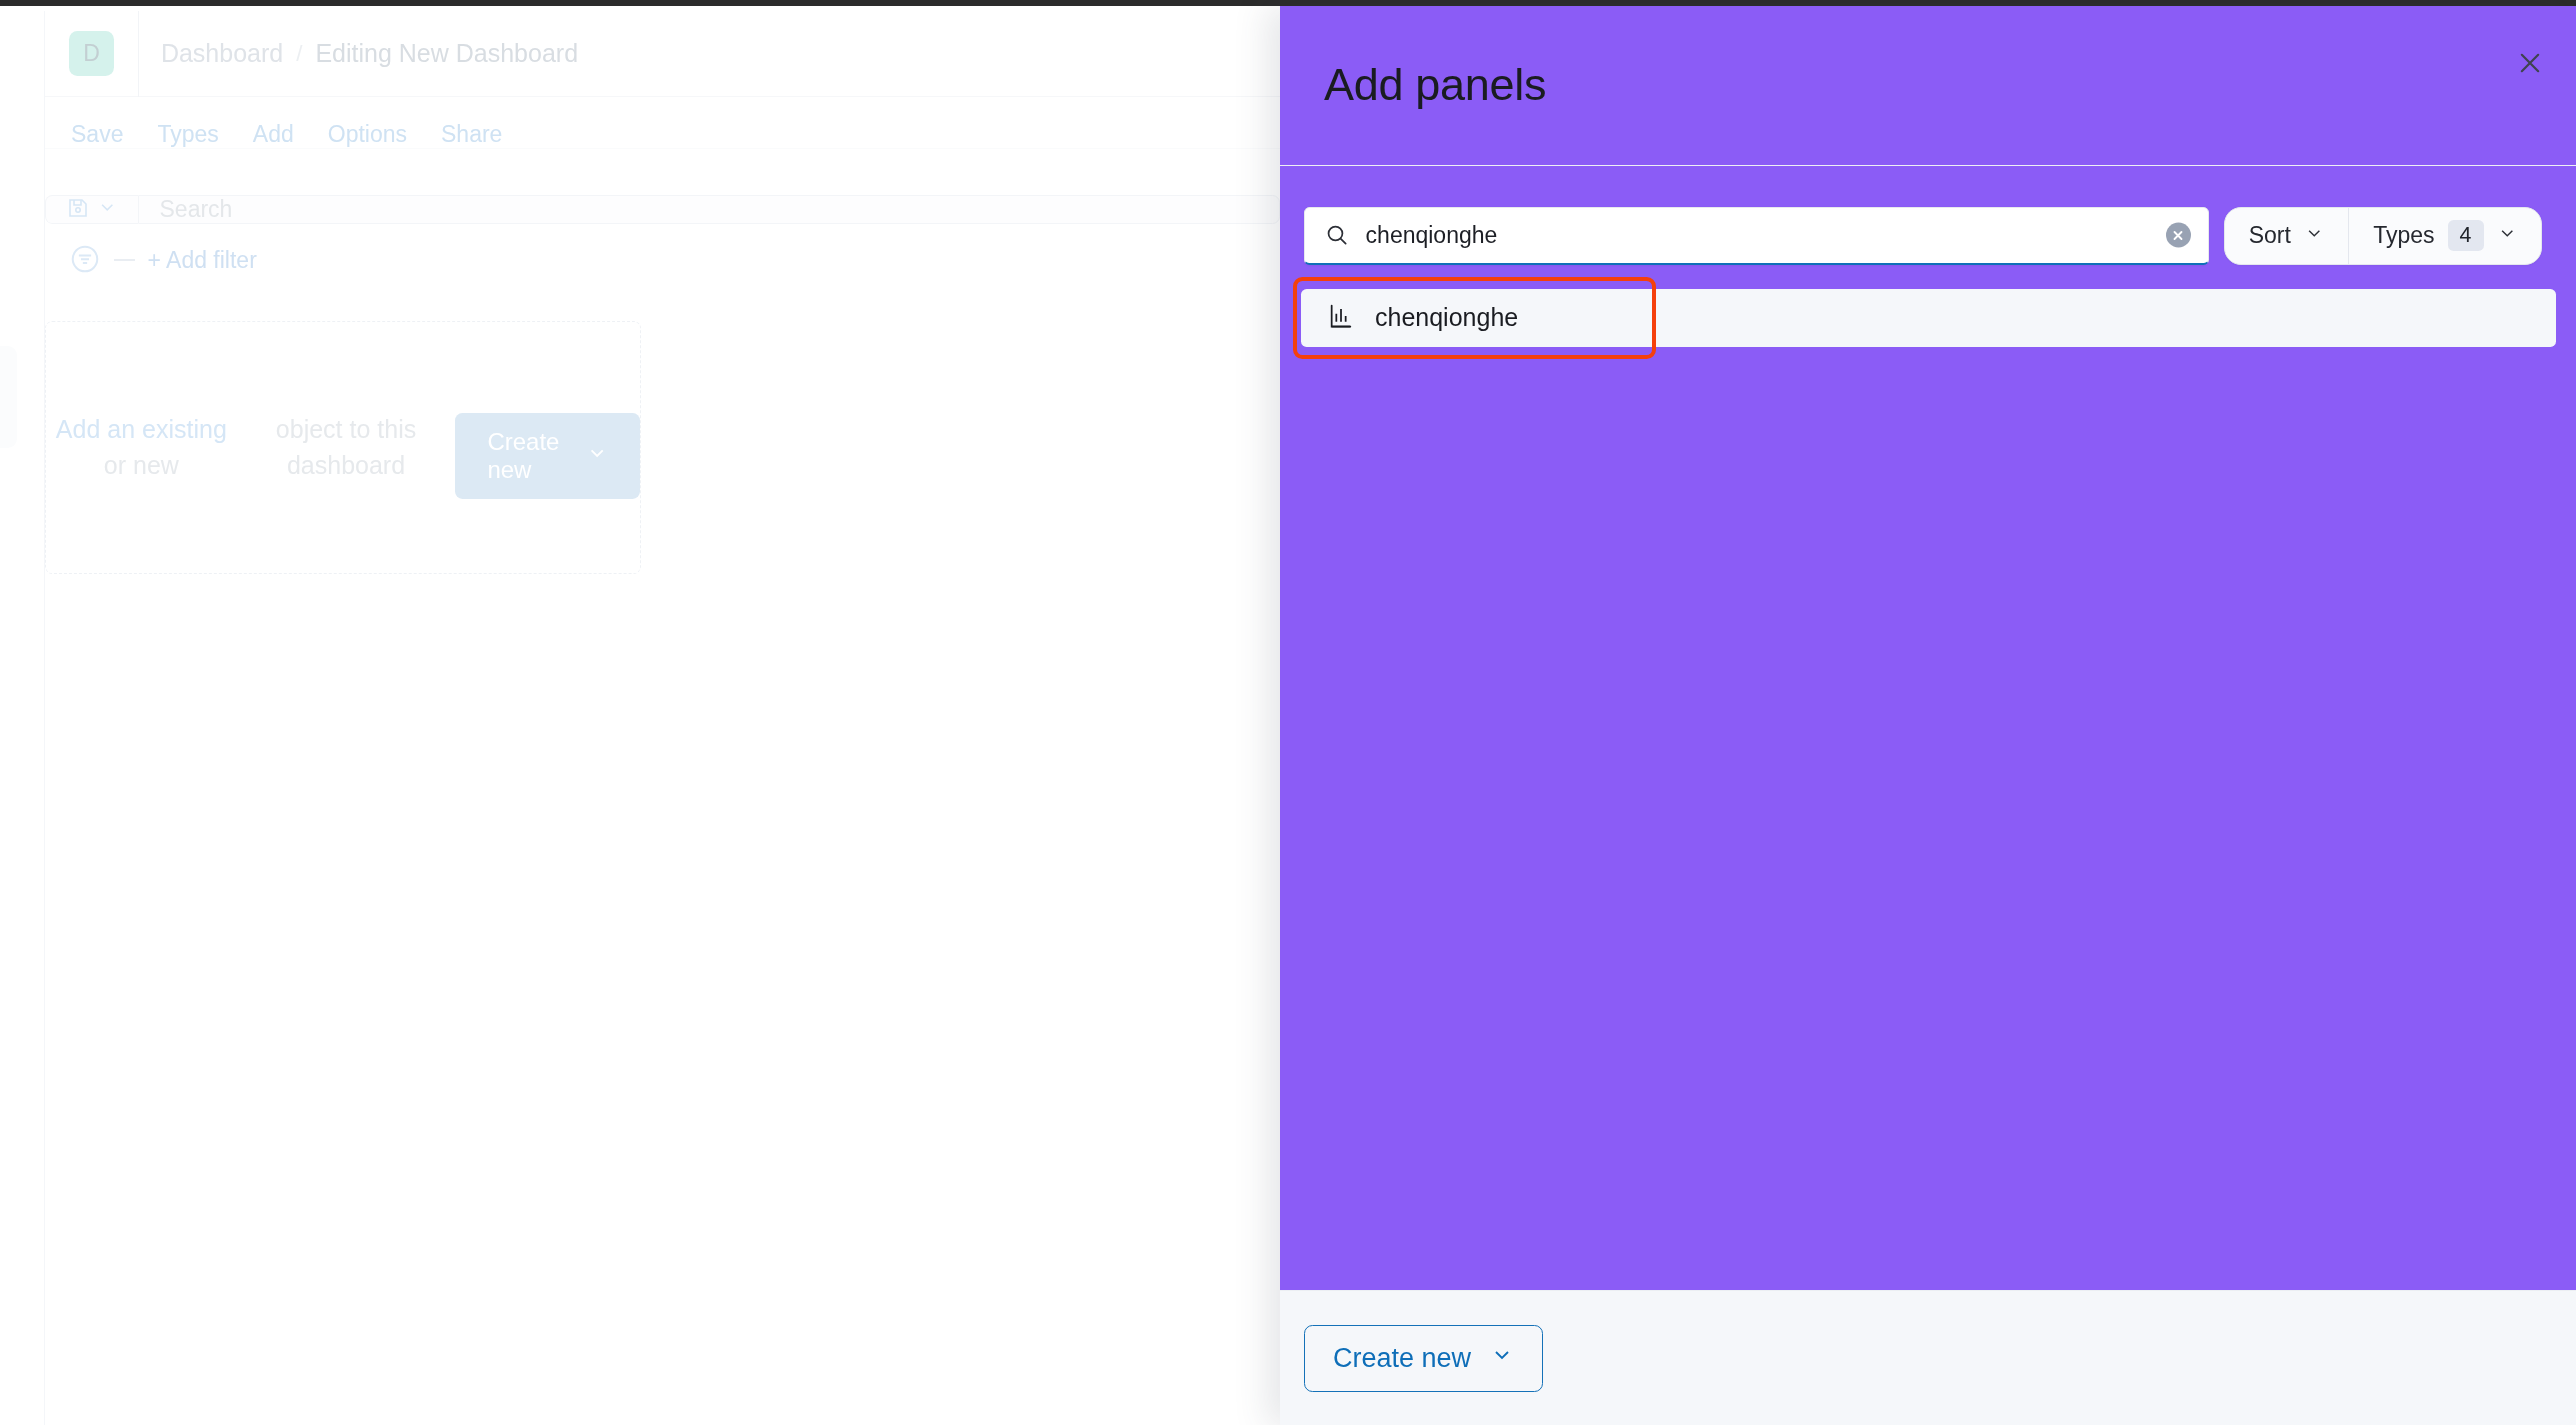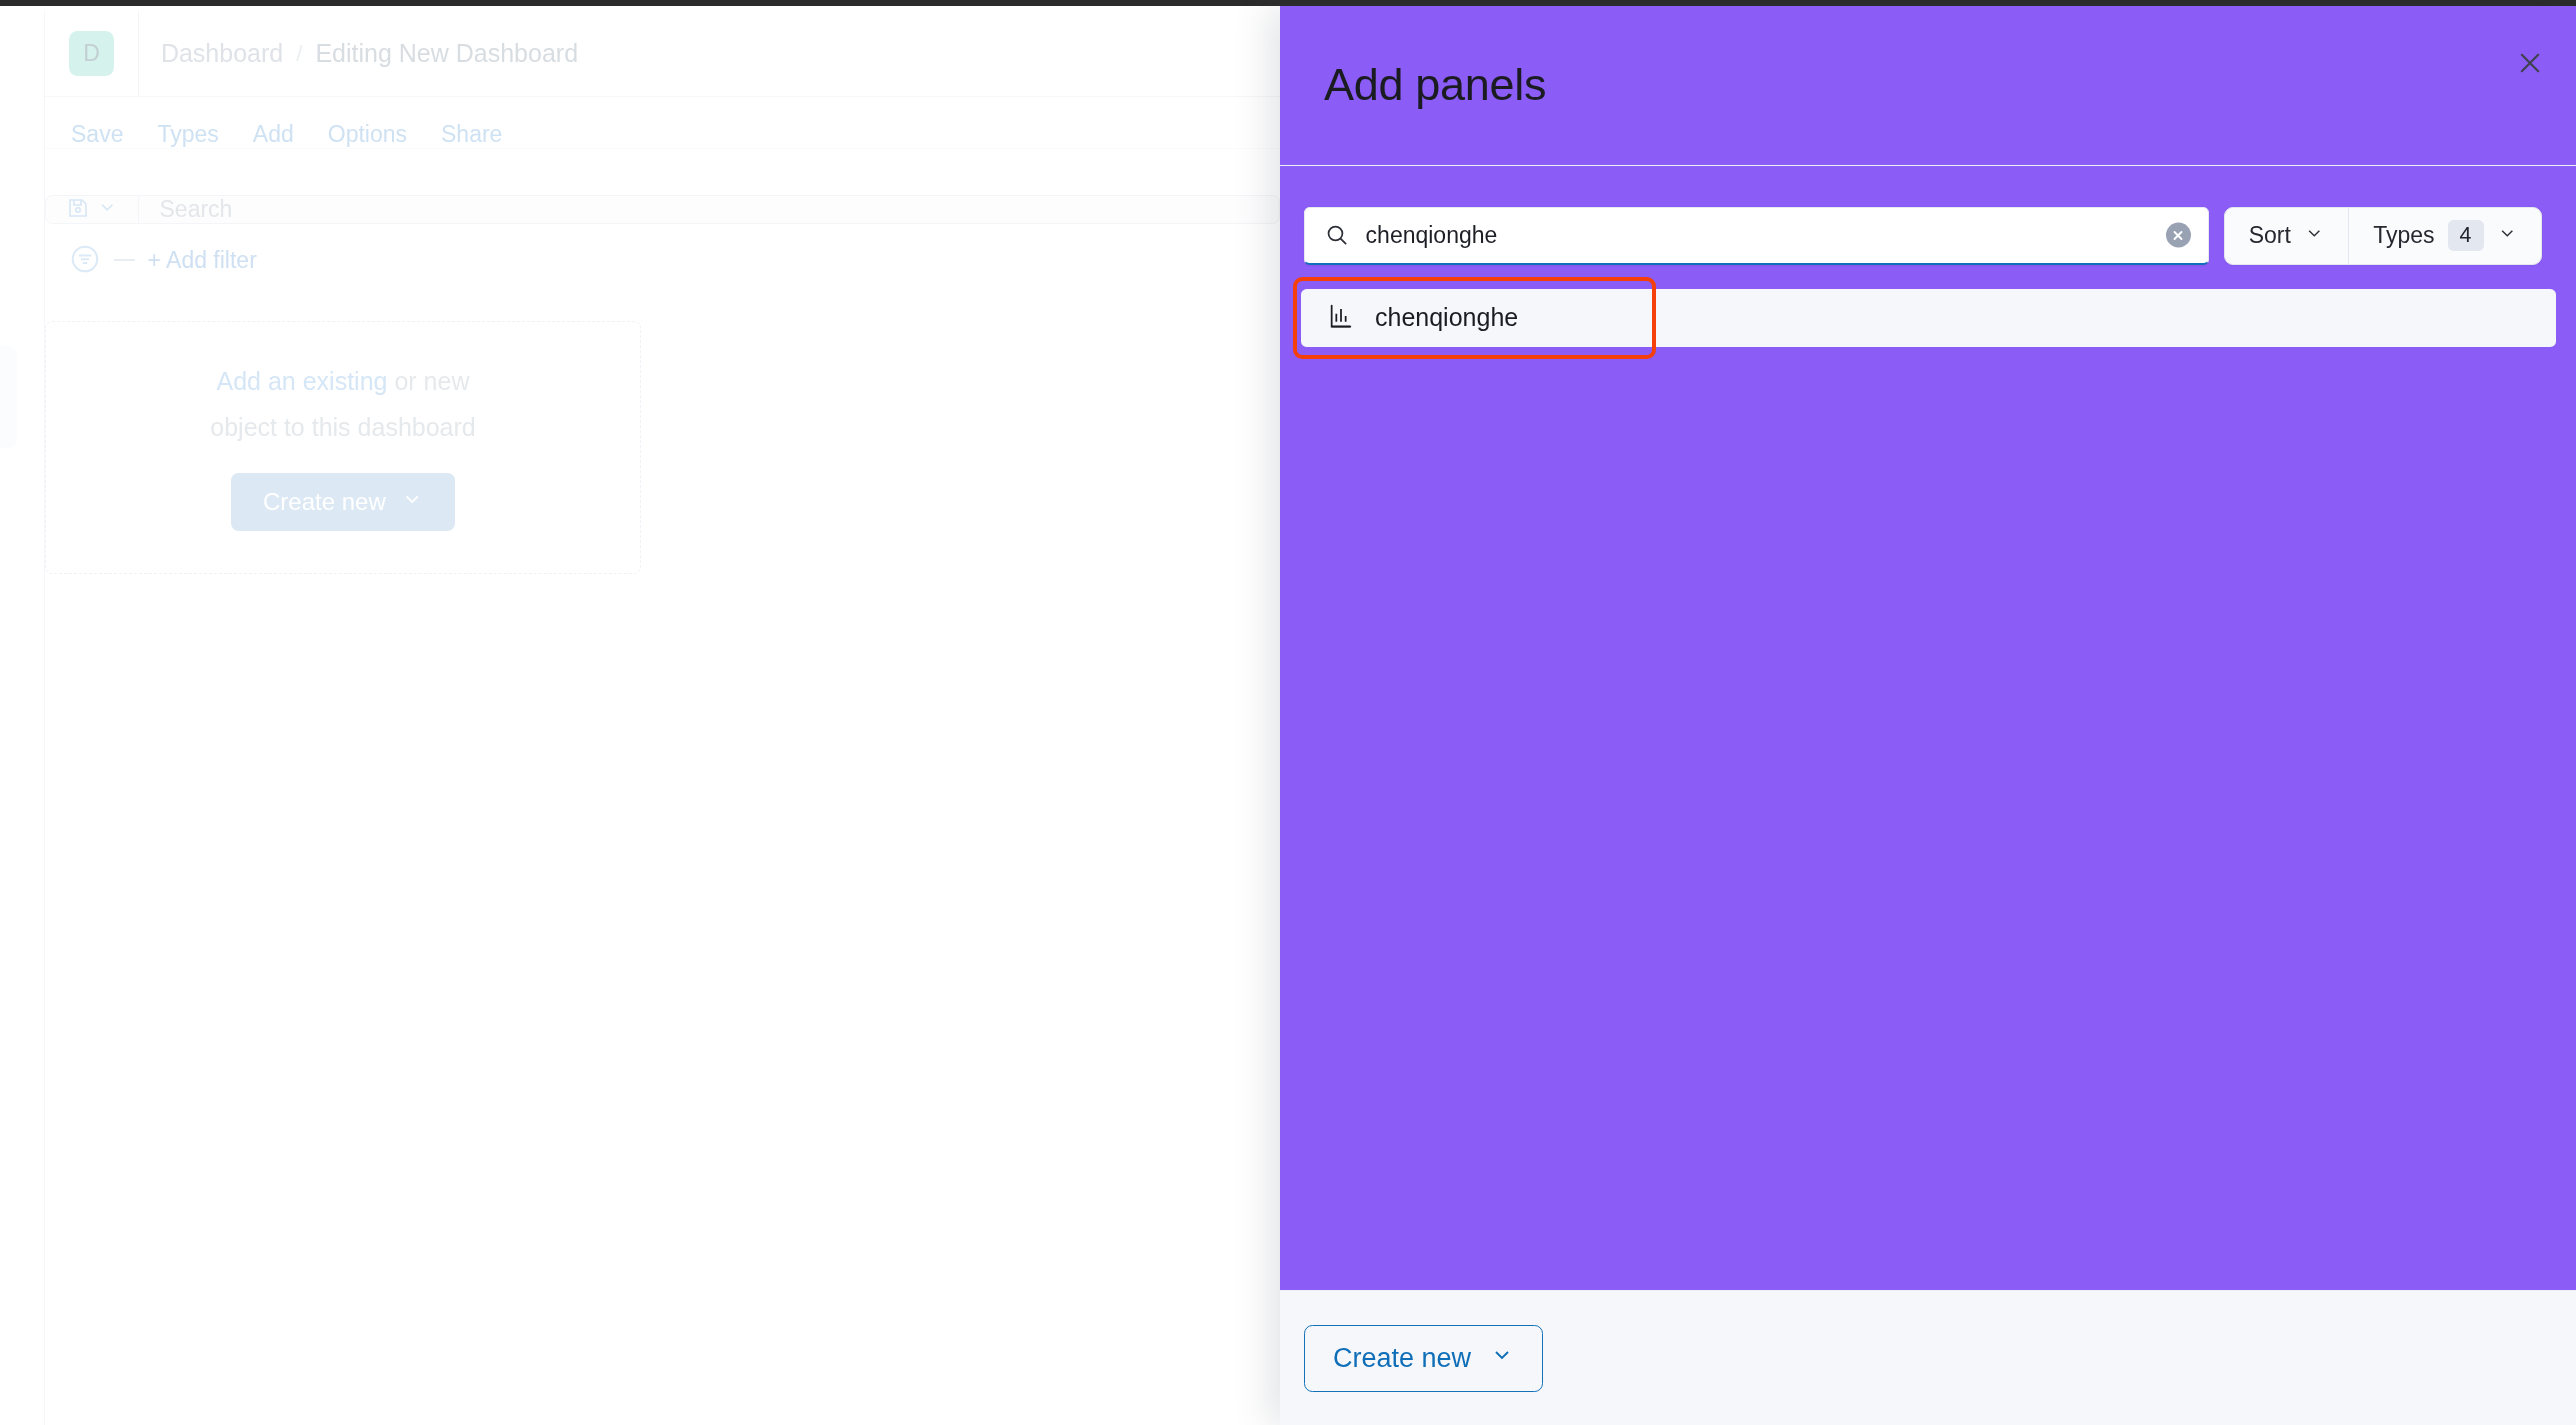--- a/index.html
+++ b/index.html
@@ -110,21 +110,21 @@
   }
   .filter-dash { width: 20.5px; height: 1.9px; background: #e9edf2; }
   .add-filter { font-size: 23px; color: #cfe0f2; }
 
   
   .dropzone {
     position: absolute; top: 315px; left: 45px;
     width: 596px; height: 253px;
     border: 1.9px dashed #eef1f5;
     border-radius: 7.4px;
-    display: flex; flex-direction: column;
+    display: flex; flex-direction: row;
     align-items: center; justify-content: center;
     gap: 9.3px;
   }
   .dz-line { font-size: 25px; color: #e6e9ec; text-align: center; line-height: 1.45; }
   .dz-link { color: #d5e6f6; }
   .dz-btn {
     margin-top: 18.6px;
     background: #dce9f4;
     color: #ffffff;
     border-radius: 7.4px;
@@ -187,21 +187,21 @@
     width: 25px; height: 25px;
     border-radius: 50%;
     background: #98a2b3;
     display: flex; align-items: center; justify-content: center;
     color: #ffffff; font-size: 16px; line-height: 1;
     cursor: pointer;
   }
   .btn-group {
     display: flex; align-items: stretch;
     border: 0.9px solid #e4e7ee;
-    border-radius: 9px;
+    border-radius: 17px;
     background: #fafbfd;
     box-shadow: 0 0.9px 1.9px rgba(16,24,40,0.04);
     overflow: hidden;
   }
   .grp-btn {
     display: flex; align-items: center; gap: 13px;
     padding: 0 24px;
     font-size: 23px; color: #25282f;
     cursor: pointer;
   }

